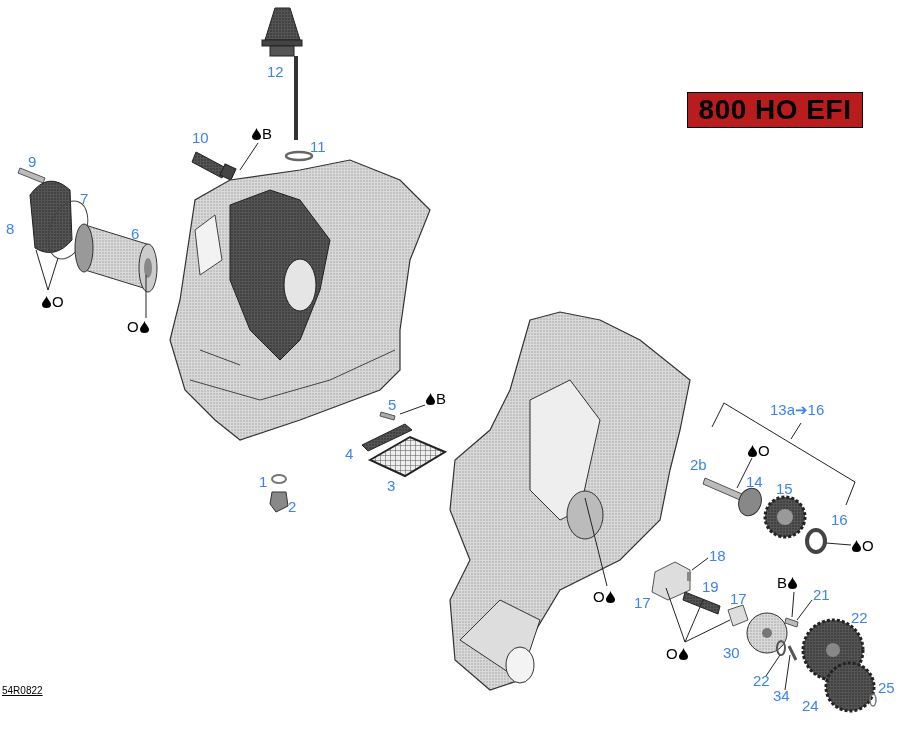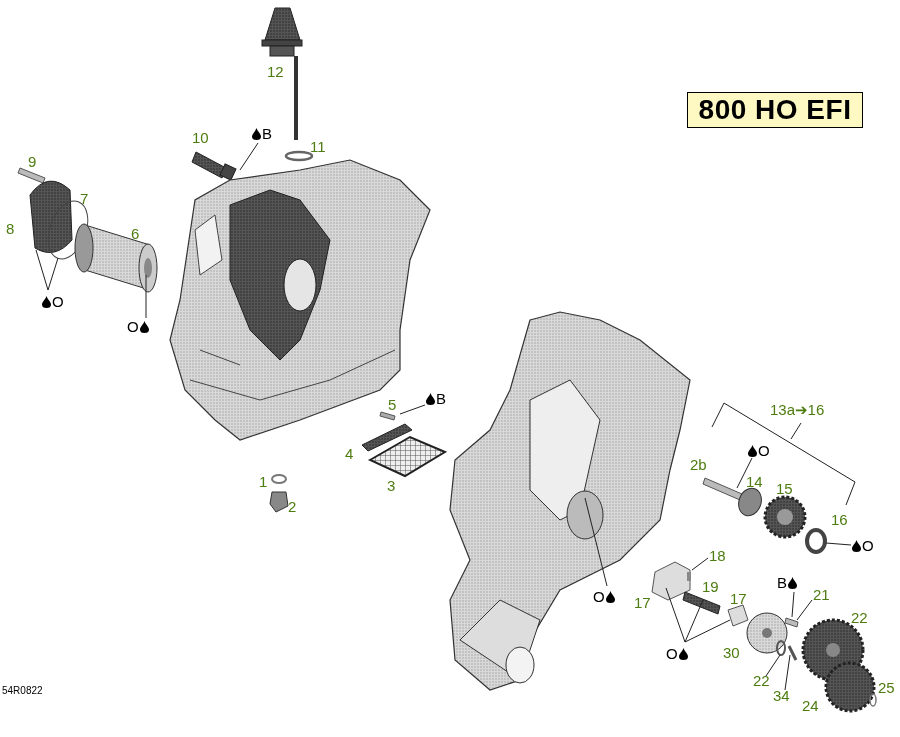--- a/index.html
+++ b/index.html
@@ -1,26 +1,26 @@
 <!DOCTYPE html>
 <html><head>
 <meta charset="utf-8">
 <style>
   html, body { margin:0; padding:0; background:#ffffff; }
   body { width:900px; height:737px; position:relative; overflow:hidden;
          font-family:"Liberation Sans", sans-serif; color:#000; }
   .stage { position:absolute; left:0; top:0; width:900px; height:737px; }
   svg.art { position:absolute; left:0; top:0; }
-  .callout { position:absolute; font-size:15px; line-height:1; color:#4d7c0f;
+  .callout { position:absolute; font-size:15px; line-height:1; color:#3b82f6;
              white-space:nowrap; cursor:pointer; }
   .model-box { position:absolute; left:687px; top:92px; width:174px; height:34px;
-               border:1.5px solid #000; background:#fef9c3; display:flex;
+               border:1.5px solid #000; background:#b91c1c; display:flex;
                align-items:center; justify-content:center;
                font-weight:bold; font-size:28px; letter-spacing:0.5px; }
-  .ref { position:absolute; left:2px; top:685px; font-size:10px; color:#000; }
+  .ref { position:absolute; left:2px; top:685px; font-size:10px; color:#000;text-decoration:underline; }
   .lube { position:absolute; font-size:15px; line-height:1; display:flex; align-items:center; gap:1px; }
   .drop { display:inline-block; width:9px; height:12px; }
 </style>
 </head>
 <body>
 
 <div class="stage">
 
   <svg class="art" width="900" height="737" viewBox="0 0 900 737">
     <defs>

